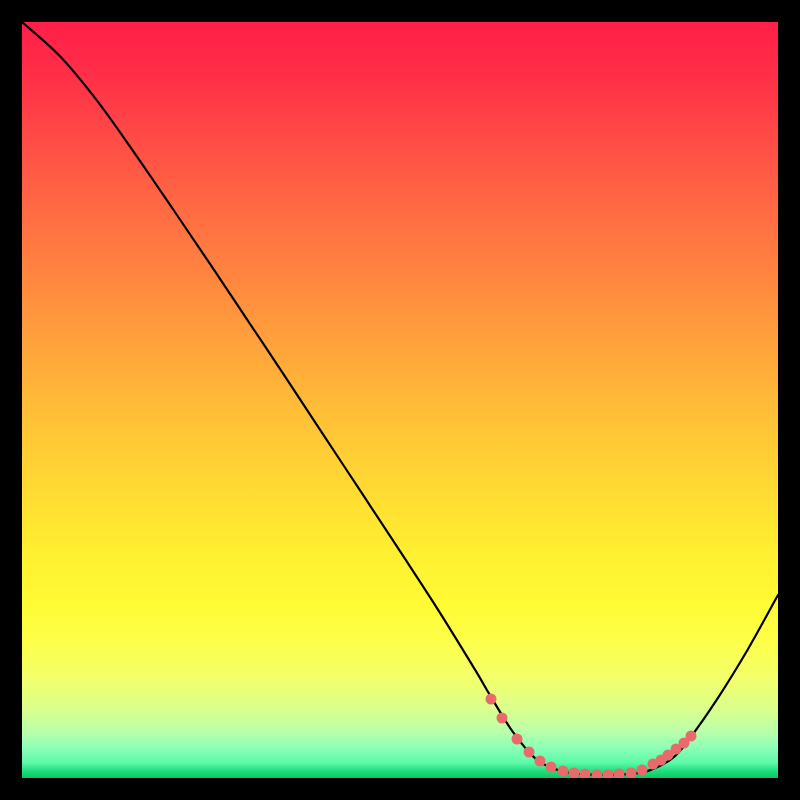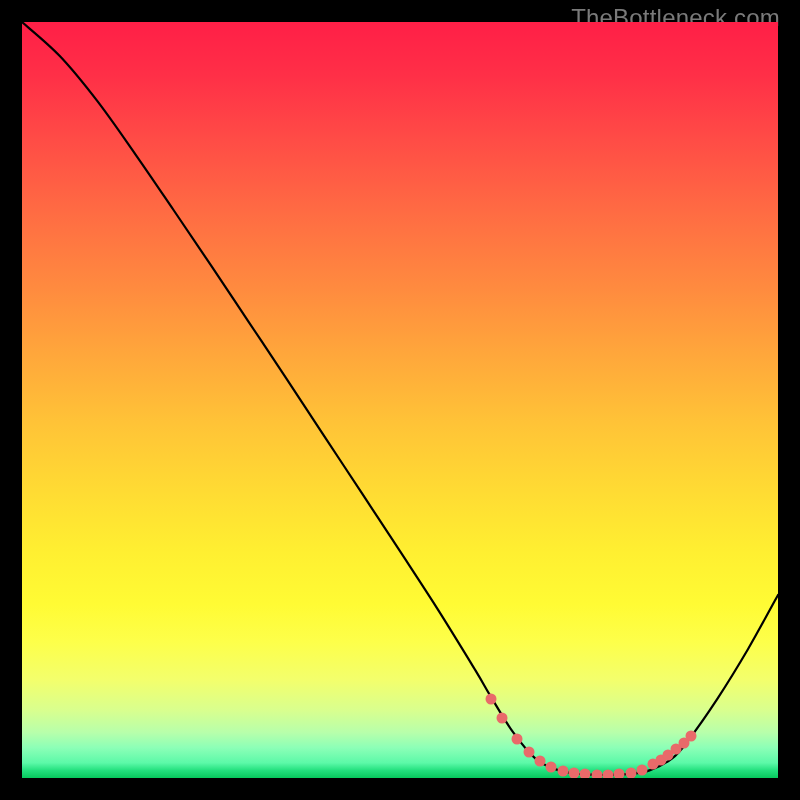--- a/index.html
+++ b/index.html
@@ -29,21 +29,20 @@
   }
   svg.curve{position:absolute;inset:0}
   .curve path{fill:none;stroke:#000;stroke-width:2.2;stroke-linejoin:round;stroke-linecap:round}
   .dots{position:absolute;inset:0}
   .dot{position:absolute;width:11px;height:11px;border-radius:50%;background:#e96a6a;transform:translate(-50%,-50%)}
 </style>
 </head>
 <body>
 
 <div class="frame">
-  <div class="watermark">TheBottleneck.com</div>
   <div class="plot">
     <div class="gradient"></div>
     <svg class="curve" viewBox="0 0 756 756" preserveAspectRatio="none">
       <path id="curve-path" d="M0.0 0.0 C6.3 5.7,25.2 20.8,37.8 34.0 C50.4 47.2,63.0 63.0,75.6 79.4 C88.2 95.8,100.8 114.3,113.4 132.3 C126.0 150.3,138.6 169.0,151.2 187.5 C163.8 206.0,176.4 224.7,189.0 243.4 C201.6 262.2,214.2 281.2,226.8 300.1 C239.4 319.0,252.0 337.8,264.6 356.8 C277.2 375.9,289.8 395.1,302.4 414.3 C315.0 433.4,327.6 452.6,340.2 471.7 C352.8 490.9,365.4 509.9,378.0 529.2 C390.6 548.5,403.2 567.5,415.8 587.4 C428.4 607.3,444.8 634.2,453.6 648.6 C462.4 663.1,462.4 664.0,468.7 674.4 C475.0 684.7,483.8 700.2,491.4 710.6 C499.0 721.1,506.5 730.8,514.1 737.1 C521.6 743.4,529.2 745.9,536.8 748.4 C544.3 751.0,551.9 751.5,559.4 752.2 C567.0 753.0,574.6 753.0,582.1 753.0 C589.7 753.0,597.2 753.0,604.8 752.2 C612.4 751.5,619.9 751.1,627.5 748.4 C635.0 745.8,643.9 741.1,650.2 736.3 C656.5 731.6,657.7 729.7,665.3 719.7 C672.8 709.8,685.4 692.0,695.5 676.6 C705.6 661.2,715.7 644.7,725.8 627.5 C735.8 610.2,751.0 582.1,756.0 573.0"></path>
     </svg>
     <div class="dots" id="dots">
         <div class="dot" style="left: 468.72px; top: 676.62px;"></div>
         <div class="dot" style="left: 480.06px; top: 695.52px;"></div>
         <div class="dot" style="left: 495.18px; top: 716.688px;"></div>
         <div class="dot" style="left: 506.52px; top: 729.54px;"></div>

